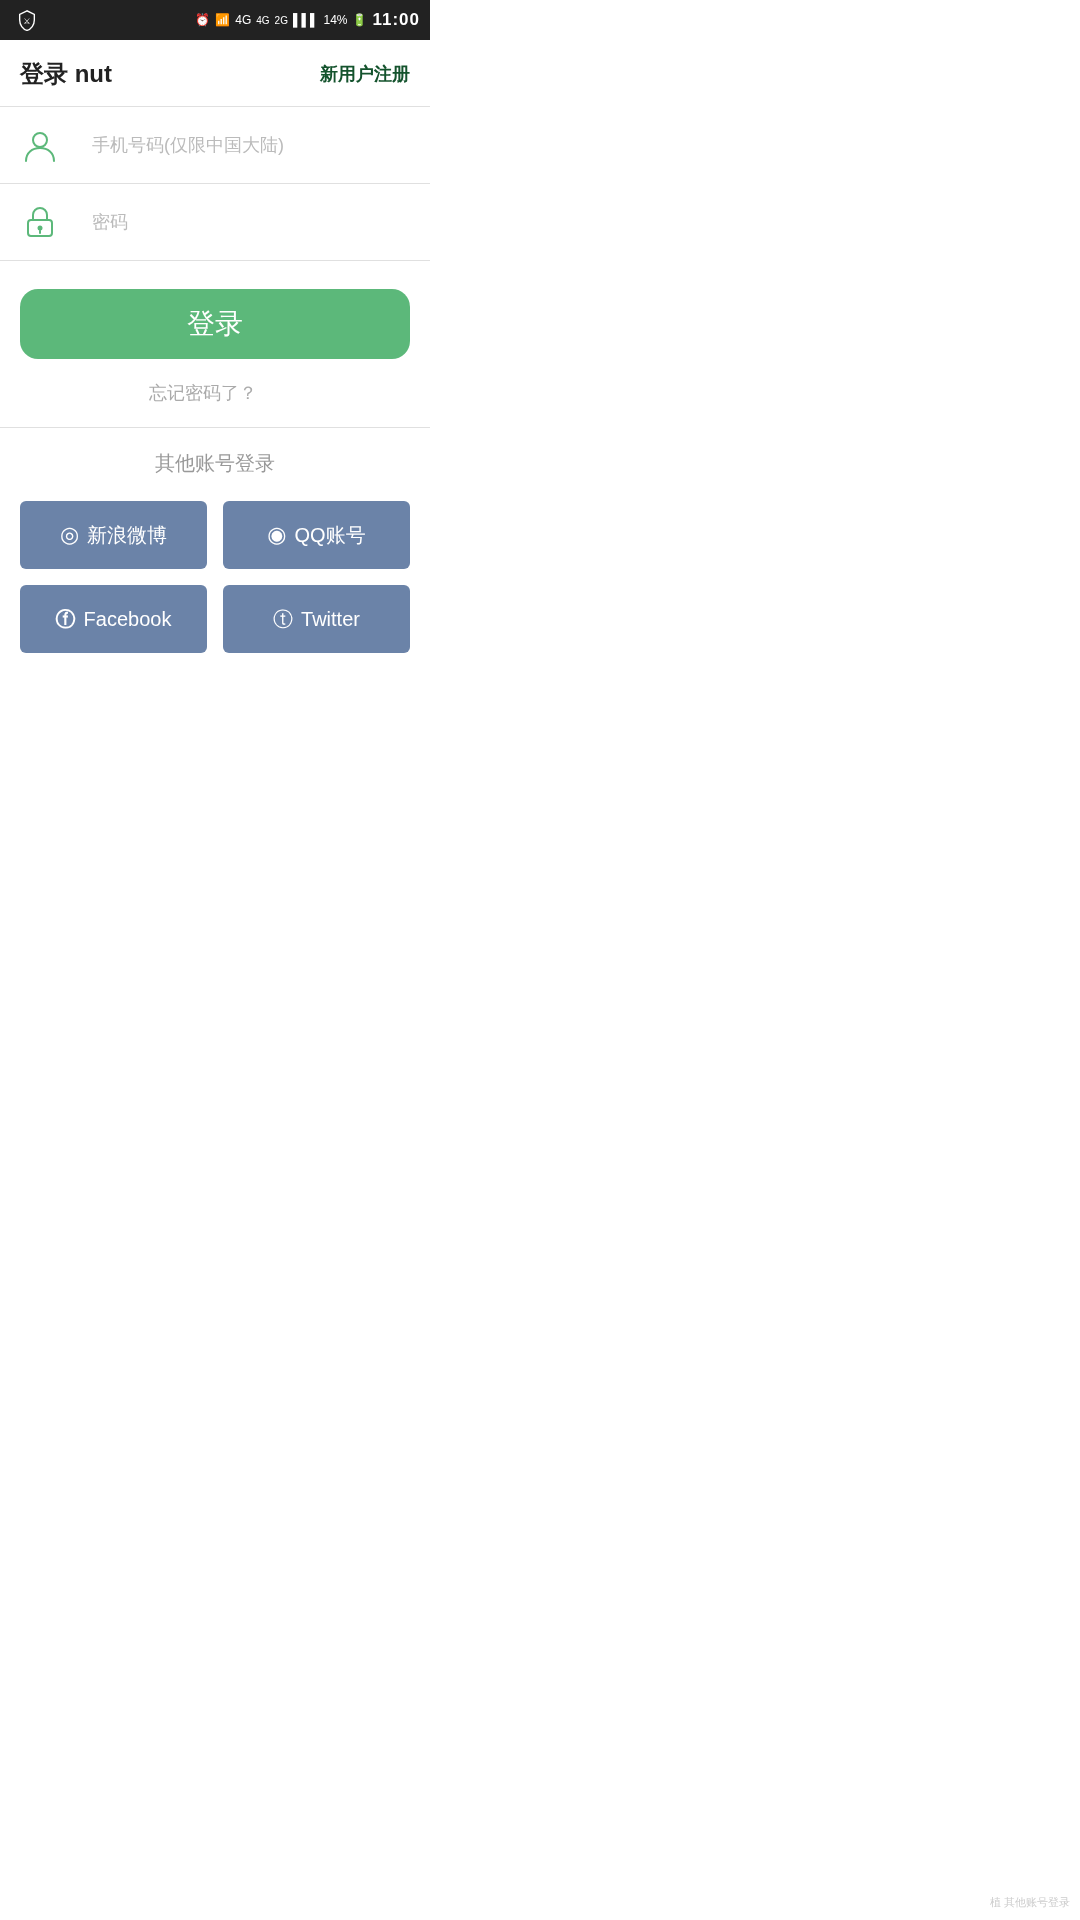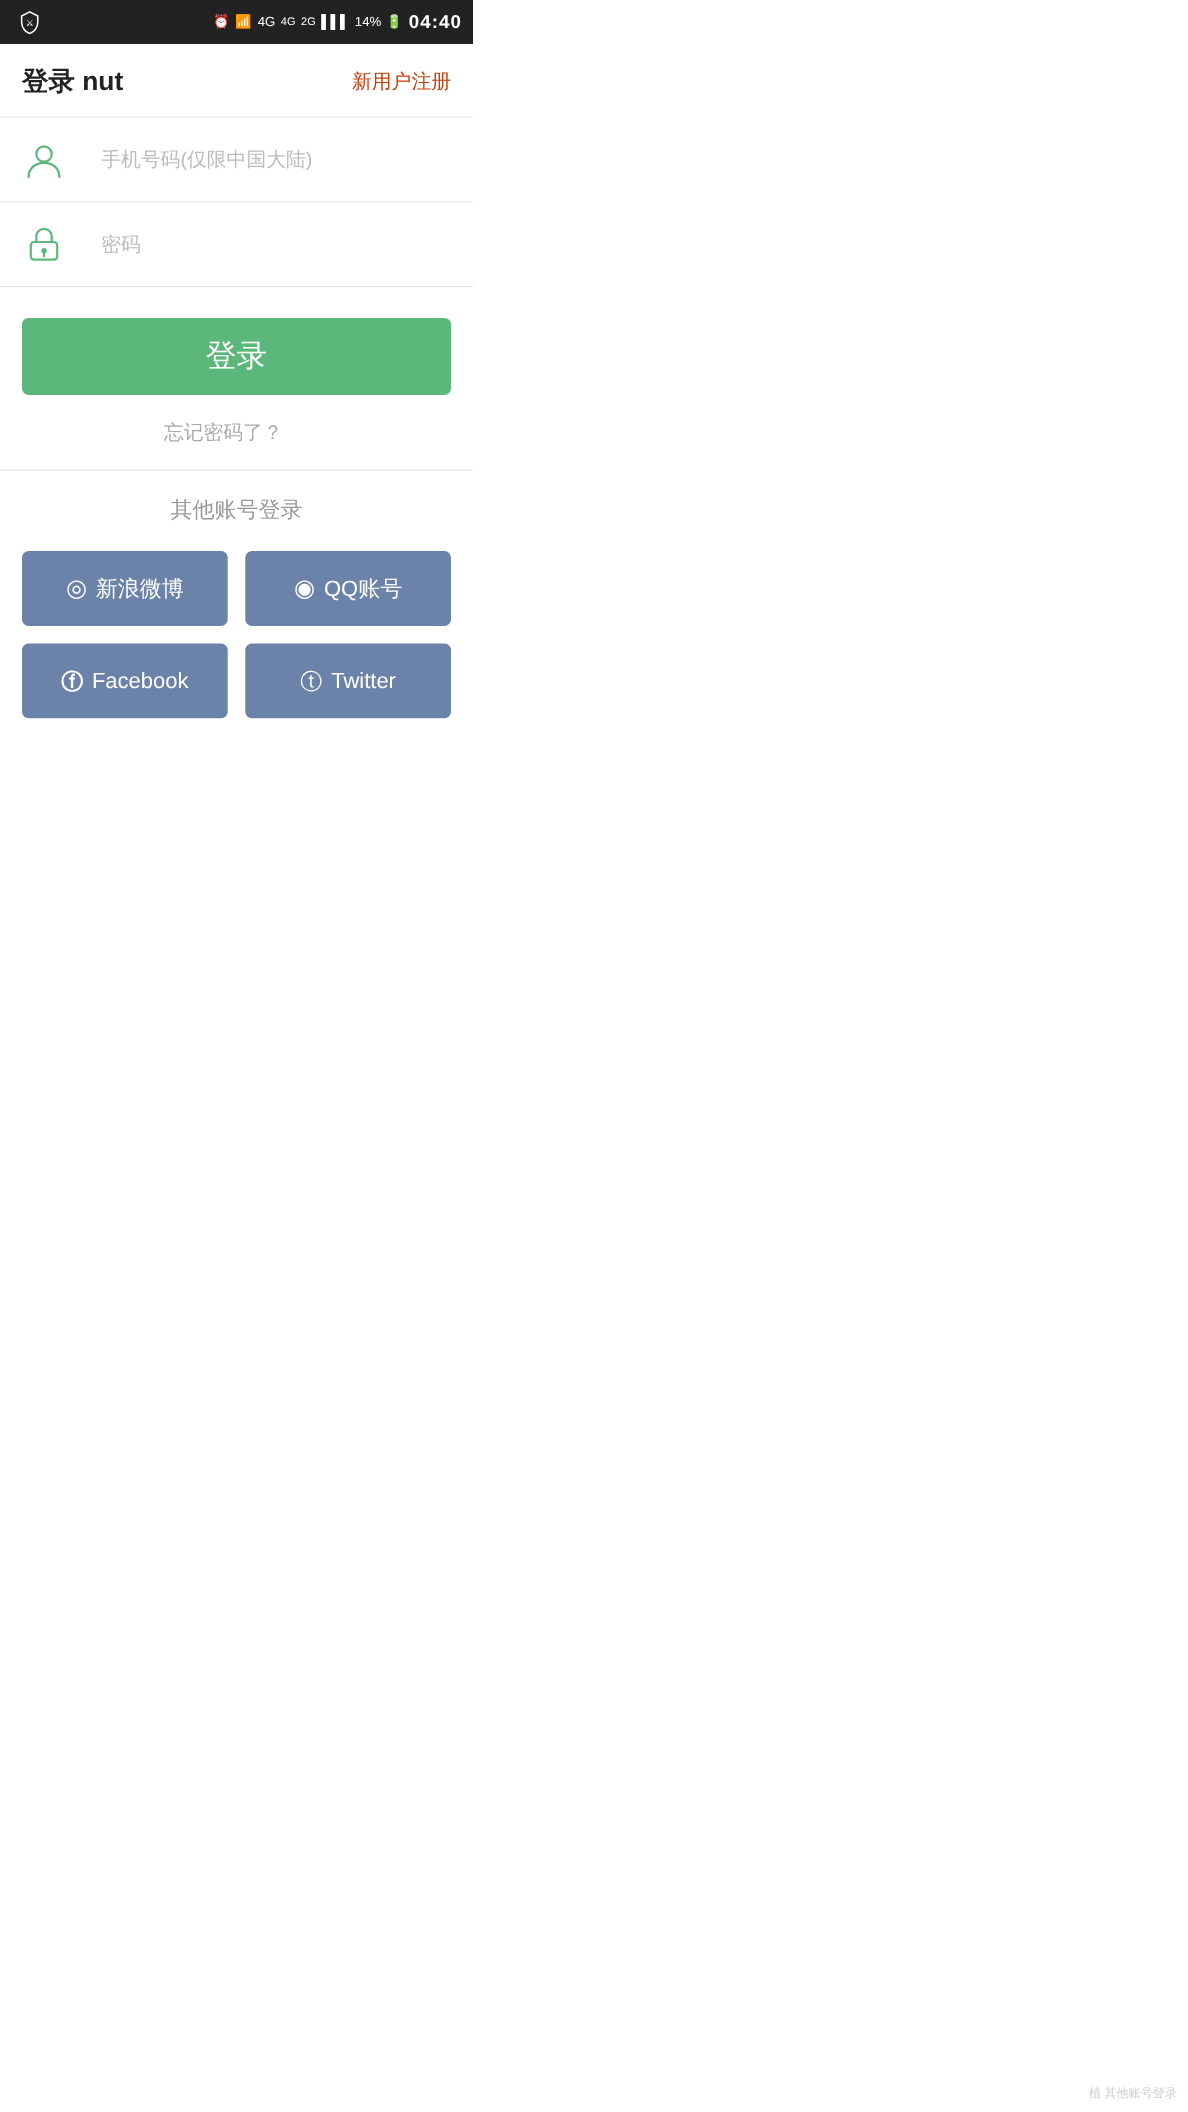--- a/index.html
+++ b/index.html
@@ -53,21 +53,22 @@
       padding: 18px 20px 16px 20px;
       background: #fff;
     }
     .header-title {
       font-size: 24px;
       font-weight: bold;
       color: #222;
     }
     .header-register {
       font-size: 18px;
-      color: #c2410c;
+      color: #14532d;
+      font-weight: bold;
     }
 
     
     .divider {
       height: 1px;
       background: #e0e0e0;
       margin: 0;
     }
 
     
@@ -96,21 +97,21 @@
     }
     .input-field::placeholder {
       color: #bbb;
     }
 
     
     .login-btn {
       margin: 28px 20px 0 20px;
       background: #5cb87a;
       border: none;
-      border-radius: 6px;
+      border-radius: 18px;
       height: 70px;
       width: calc(100% - 40px);
       display: flex;
       align-items: center;
       justify-content: center;
       cursor: pointer;
     }
     .login-btn-text {
       font-size: 28px;
       color: #fff;
@@ -195,21 +196,21 @@
 
     <span>4G</span>
     <span style="font-size:10px">4G</span>
     <span style="font-size:10px">2G</span>
 
     <span>▌▌▌</span>
 
     <span>14%</span>
     <span>🔋</span>
 
-    <span class="time-text">04:40</span>
+    <span class="time-text">11:00</span>
   </div>
 </div>
 
 <div class="header">
   <span class="header-title">登录 nut</span>
   <span class="header-register">新用户注册</span>
 </div>
 
 <div class="divider"></div>
 

